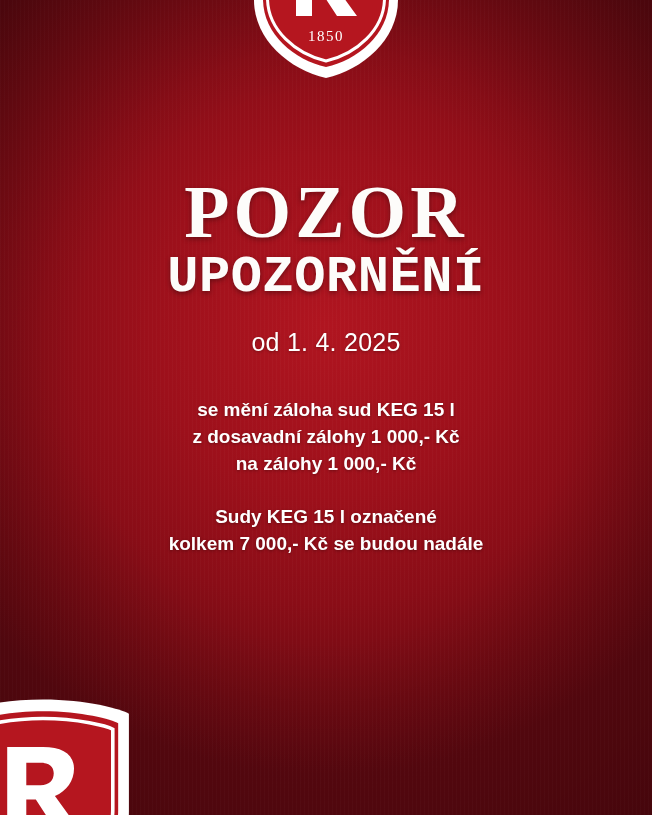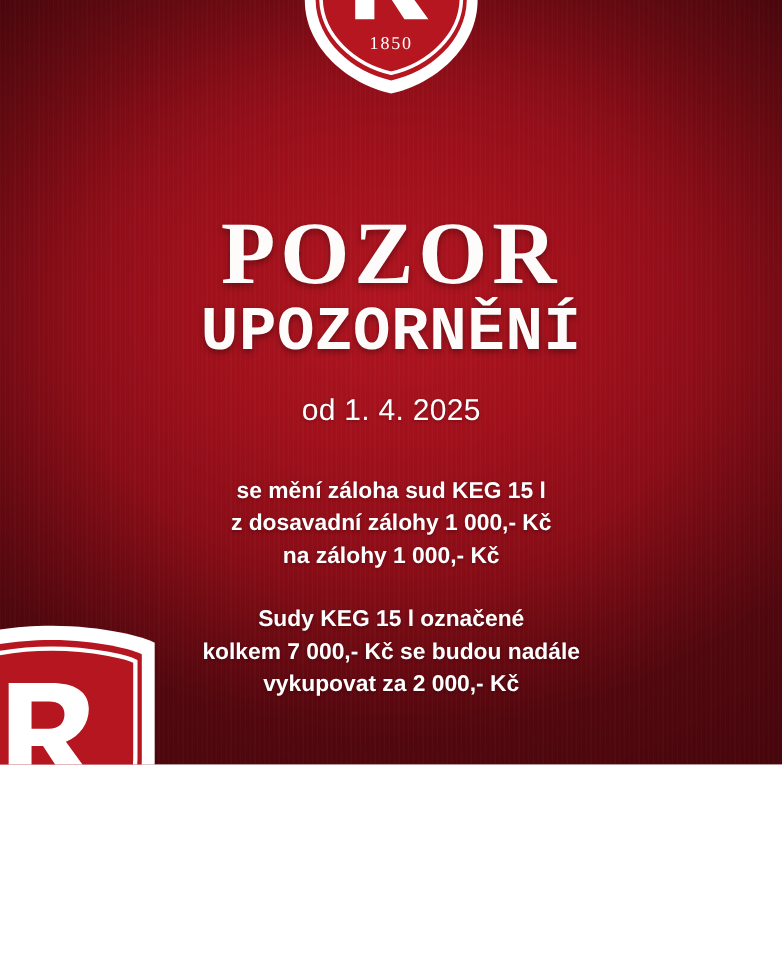--- a/index.html
+++ b/index.html
@@ -9,21 +9,21 @@
   body {
     width: 652px;
     height: 815px;
     overflow: hidden;
     font-family: "Liberation Sans", sans-serif;
   }
 
   .poster {
     position: relative;
     width: 652px;
-    height: 637px;
+    height: 815px;
     background:
       radial-gradient(ellipse 70% 55% at 50% 40%, #b01520 0%, #9d101b 38%, #8a0d17 62%, #6e0a12 85%, #5d0810 100%);
     overflow: hidden;
   }
 
   
   .texture {
     position: absolute;
     inset: 0;
     background-image: repeating-linear-gradient(
@@ -168,17 +168,16 @@
 
     <div class="para first">
       <span class="line">se mění záloha sud KEG 15 l</span>
       <span class="line">z dosavadní zálohy 1 000,- Kč</span>
       <span class="line">na zálohy 1 000,- Kč</span>
     </div>
 
     <div class="para second">
       <span class="line">Sudy KEG 15 l označené</span>
       <span class="line">kolkem 7 000,- Kč se budou nadále</span>
-      <span class="line">vykupovat za 2 000,- Kč</span>
     </div>
 
   </div>
 </div>
 
 </body></html>

